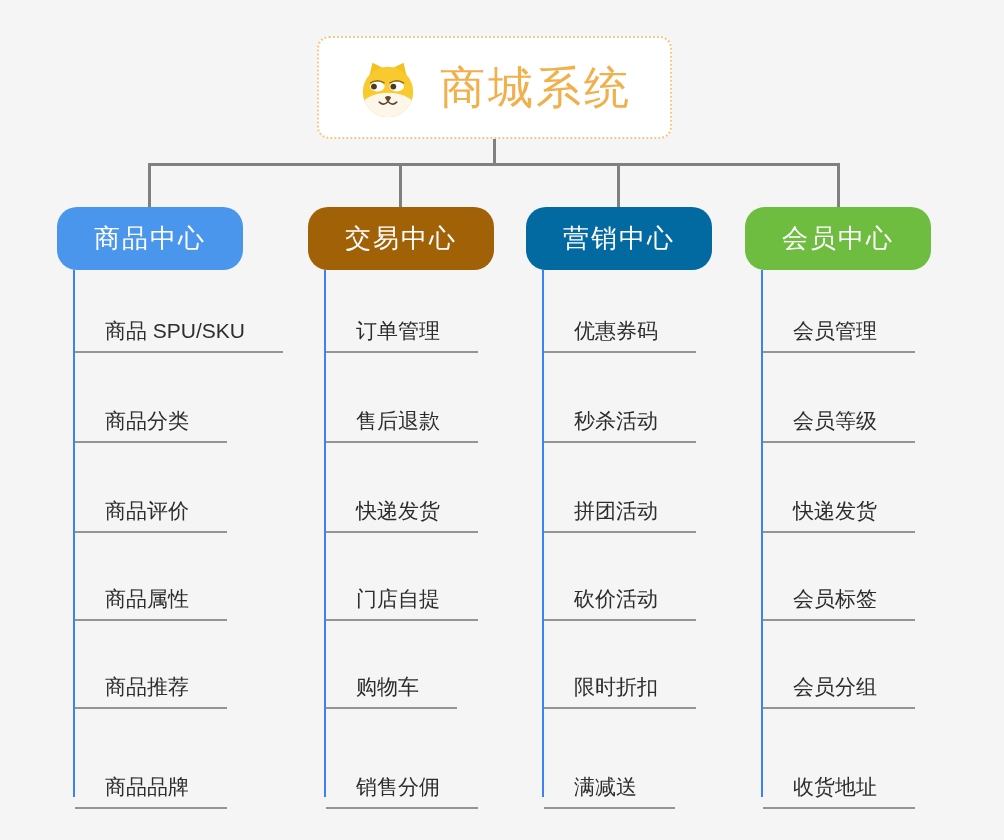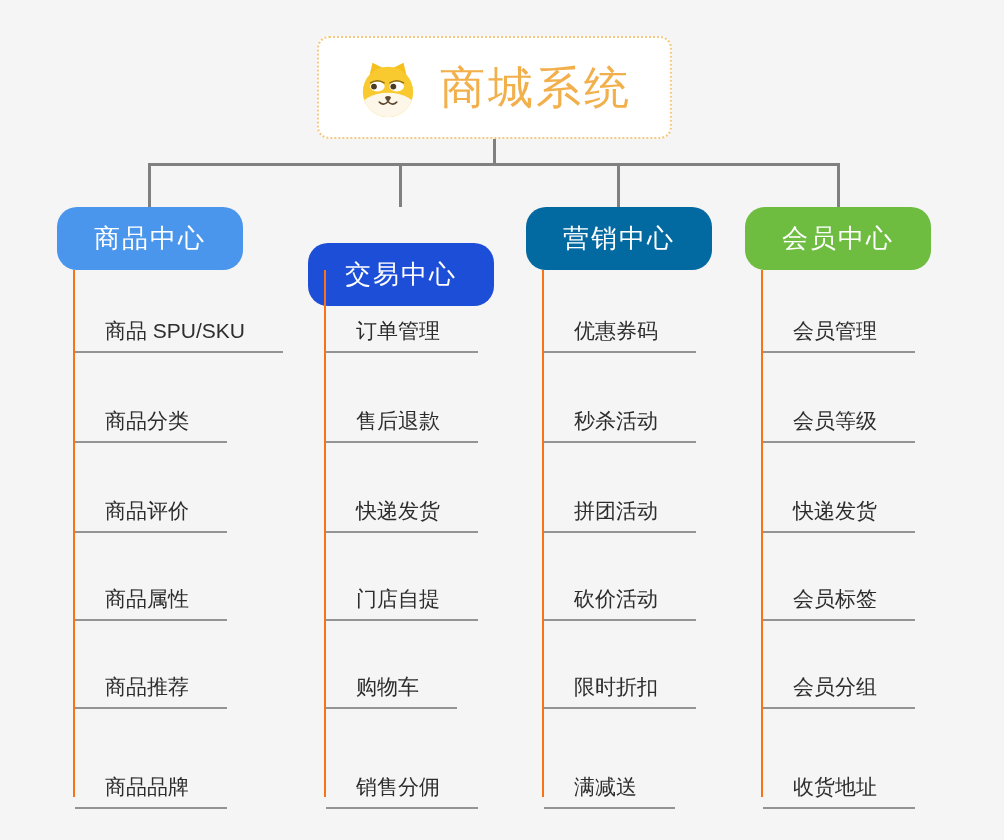--- a/index.html
+++ b/index.html
@@ -60,30 +60,30 @@
     border-radius: 20px;
     display: flex;
     align-items: center;
     justify-content: center;
     color: #ffffff;
     font-size: 26px;
     letter-spacing: 2px;
     white-space: nowrap;
   }
   .b0 .branch-box { background: #4b96ed; }
-  .b1 .branch-box { background: #1d4ed8; margin-top: 36px; }
+  .b1 .branch-box { background: #a16207; }
   .b2 .branch-box { background: #0369a1; }
   .b3 .branch-box { background: #6ebd41; }
 
   .children {
     position: absolute;
     left: 16px; top: 63px;
     width: 230px;
     height: 527px;
-    border-left: 2px solid #f97316;
+    border-left: 2px solid #3b82f6;
     padding-left: 20px;
   }
   .child {
     position: absolute;
     left: 0;
     white-space: nowrap;
     font-size: 21px;
     line-height: 22px;
     color: #2d2d2d;
     padding: 0 38px 9px 30px;

